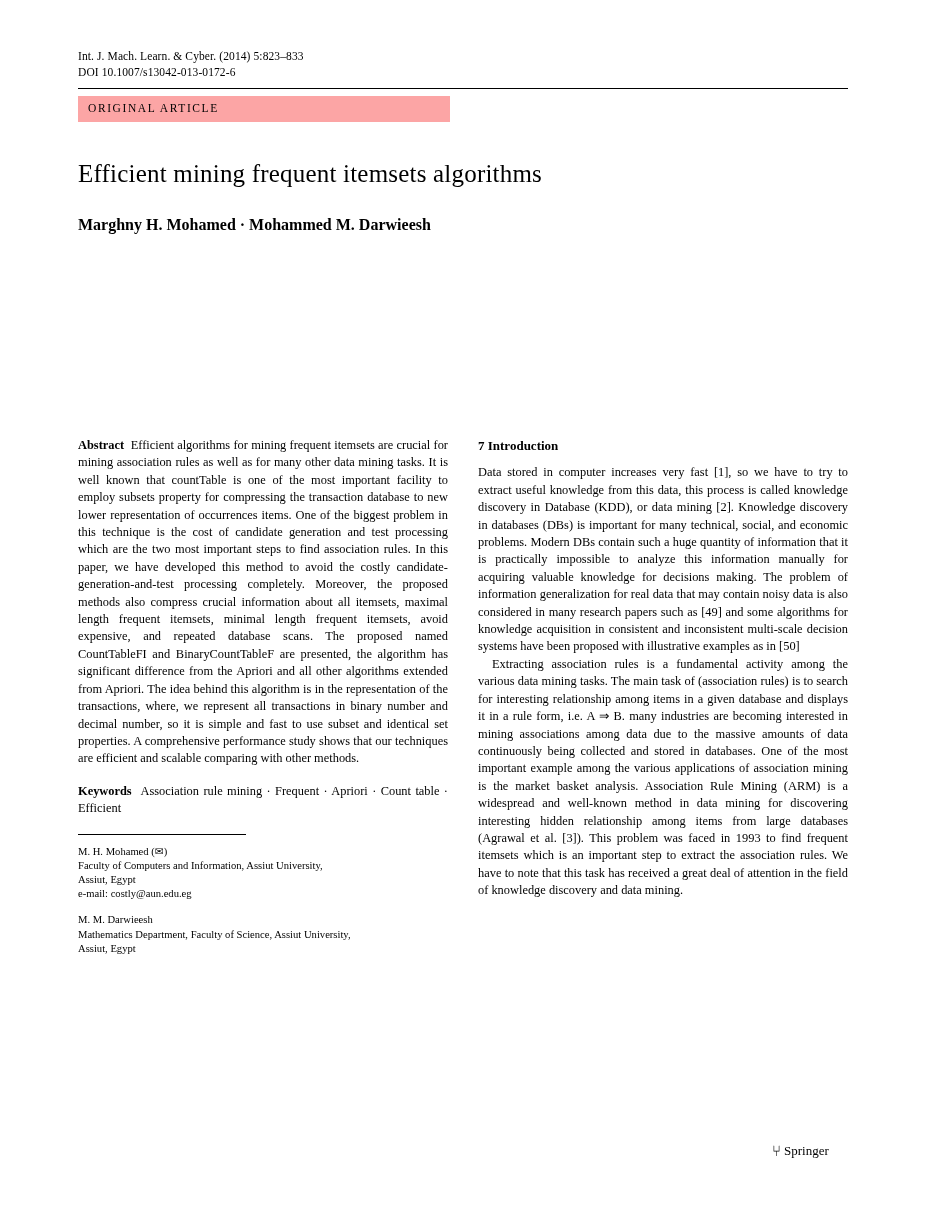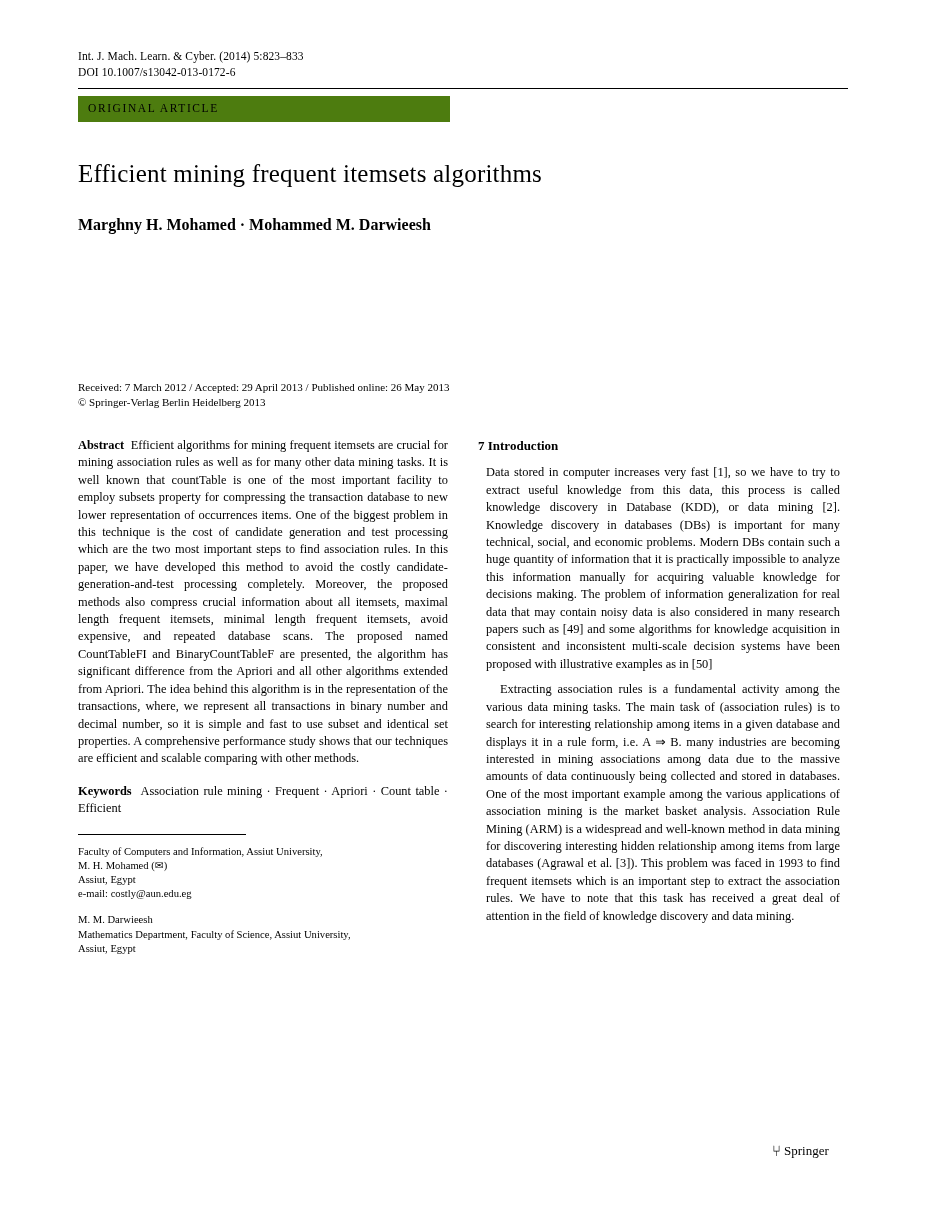--- a/index.html
+++ b/index.html
@@ -37,21 +37,21 @@
     width: 770px;
     height: 1px;
     background: #000000;
   }
   .article-type {
     position: absolute;
     left: 78px;
     top: 96px;
     width: 372px;
     height: 26px;
-    background: #4d7c0f;
+    background: #fca5a5;
   }
   .article-type span {
     position: absolute;
     left: 10px;
     top: 6px;
     font-size: 11.5px;
     letter-spacing: 1.6px;
     font-family: "Liberation Serif", serif;
   }
   .title {
@@ -120,21 +120,21 @@
     text-align: left;
   }
   .affil .block { margin-bottom: 12px; }
 
   .section-head {
     font-size: 13px;
     font-weight: bold;
     margin: 0 0 10px 0;
   }
   .col-right p.body {
-    margin: 8px;
+    margin: 0;
     text-align: justify;
     hyphens: auto;
   }
   .col-right p.indent {
     text-indent: 14px;
   }
   .springer {
     position: absolute;
     left: 772px;
     top: 1143px;
@@ -159,40 +159,36 @@
   <div class="journal-rule"></div>
 
   <div class="article-type">
     <span>ORIGINAL ARTICLE</span>
   </div>
 
   <div class="title">Efficient mining frequent itemsets algorithms</div>
 
   <div class="authors">Marghny H. Mohamed · Mohammed M. Darwieesh</div>
 
-  <div class="dates">
-    <div>Received: 7 March 2012 / Accepted: 29 April 2013 / Published online: 26 May 2013</div>
-    <div>© Springer-Verlag Berlin Heidelberg 2013</div>
-  </div>
 
   <div class="col col-left">
     <div class="abstract">
       <p class="body-text"><span class="lead-label">Abstract</span>&nbsp;&nbsp;<span>Efficient algorithms for mining frequent itemsets are crucial for mining association rules as well as for many other data mining tasks. It is well known that countTable is one of the most important facility to employ subsets property for compressing the transaction database to new lower representation of occurrences items. One of the biggest problem in this technique is the cost of candidate generation and test processing which are the two most important steps to find association rules. In this paper, we have developed this method to avoid the costly candidate-generation-and-test processing completely. Moreover, the proposed methods also compress crucial information about all itemsets, maximal length frequent itemsets, minimal length frequent itemsets, avoid expensive, and repeated database scans. The proposed named CountTableFI and BinaryCountTableF are presented, the algorithm has significant difference from the Apriori and all other algorithms extended from Apriori. The idea behind this algorithm is in the representation of the transactions, where, we represent all transactions in binary number and decimal number, so it is simple and fast to use subset and identical set properties. A comprehensive performance study shows that our techniques are efficient and scalable comparing with other methods.</span></p>
     </div>
 
     <div class="keywords">
       <p><span class="lead-label">Keywords</span>&nbsp;&nbsp;<span>Association rule mining · Frequent · Apriori · Count table · Efficient</span></p>
     </div>
 
     <div class="affil-rule"></div>
 
     <div class="affil">
       <div class="block">
+        <div>M. H. Mohamed (✉)</div>
         <div>Faculty of Computers and Information, Assiut University,</div>
-        <div>M. H. Mohamed (✉)</div>
         <div>Assiut, Egypt</div>
         <div>e-mail: costly@aun.edu.eg</div>
       </div>
       <div class="block">
         <div>M. M. Darwieesh</div>
         <div>Mathematics Department, Faculty of Science, Assiut University,</div>
         <div>Assiut, Egypt</div>
       </div>
     </div>
   </div>

